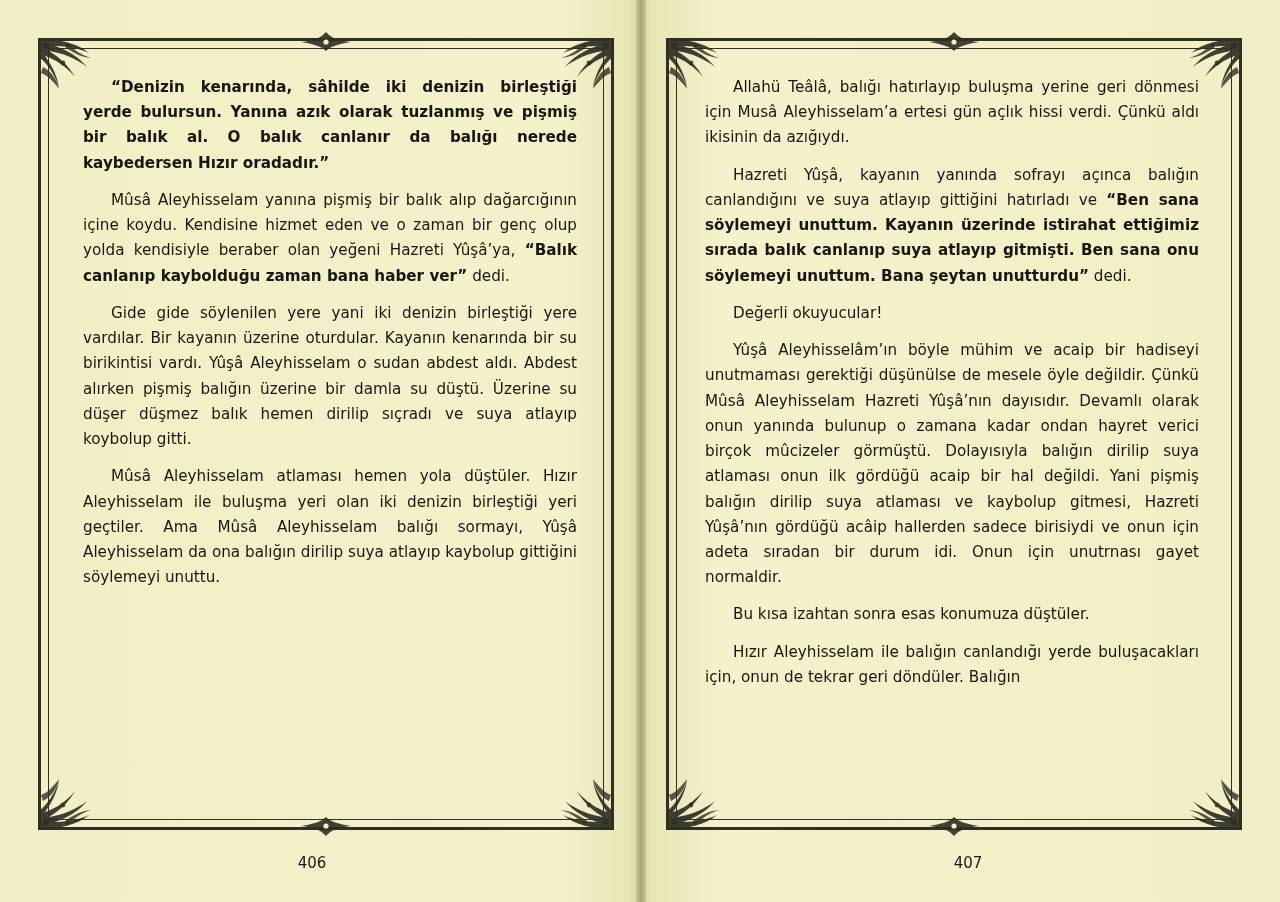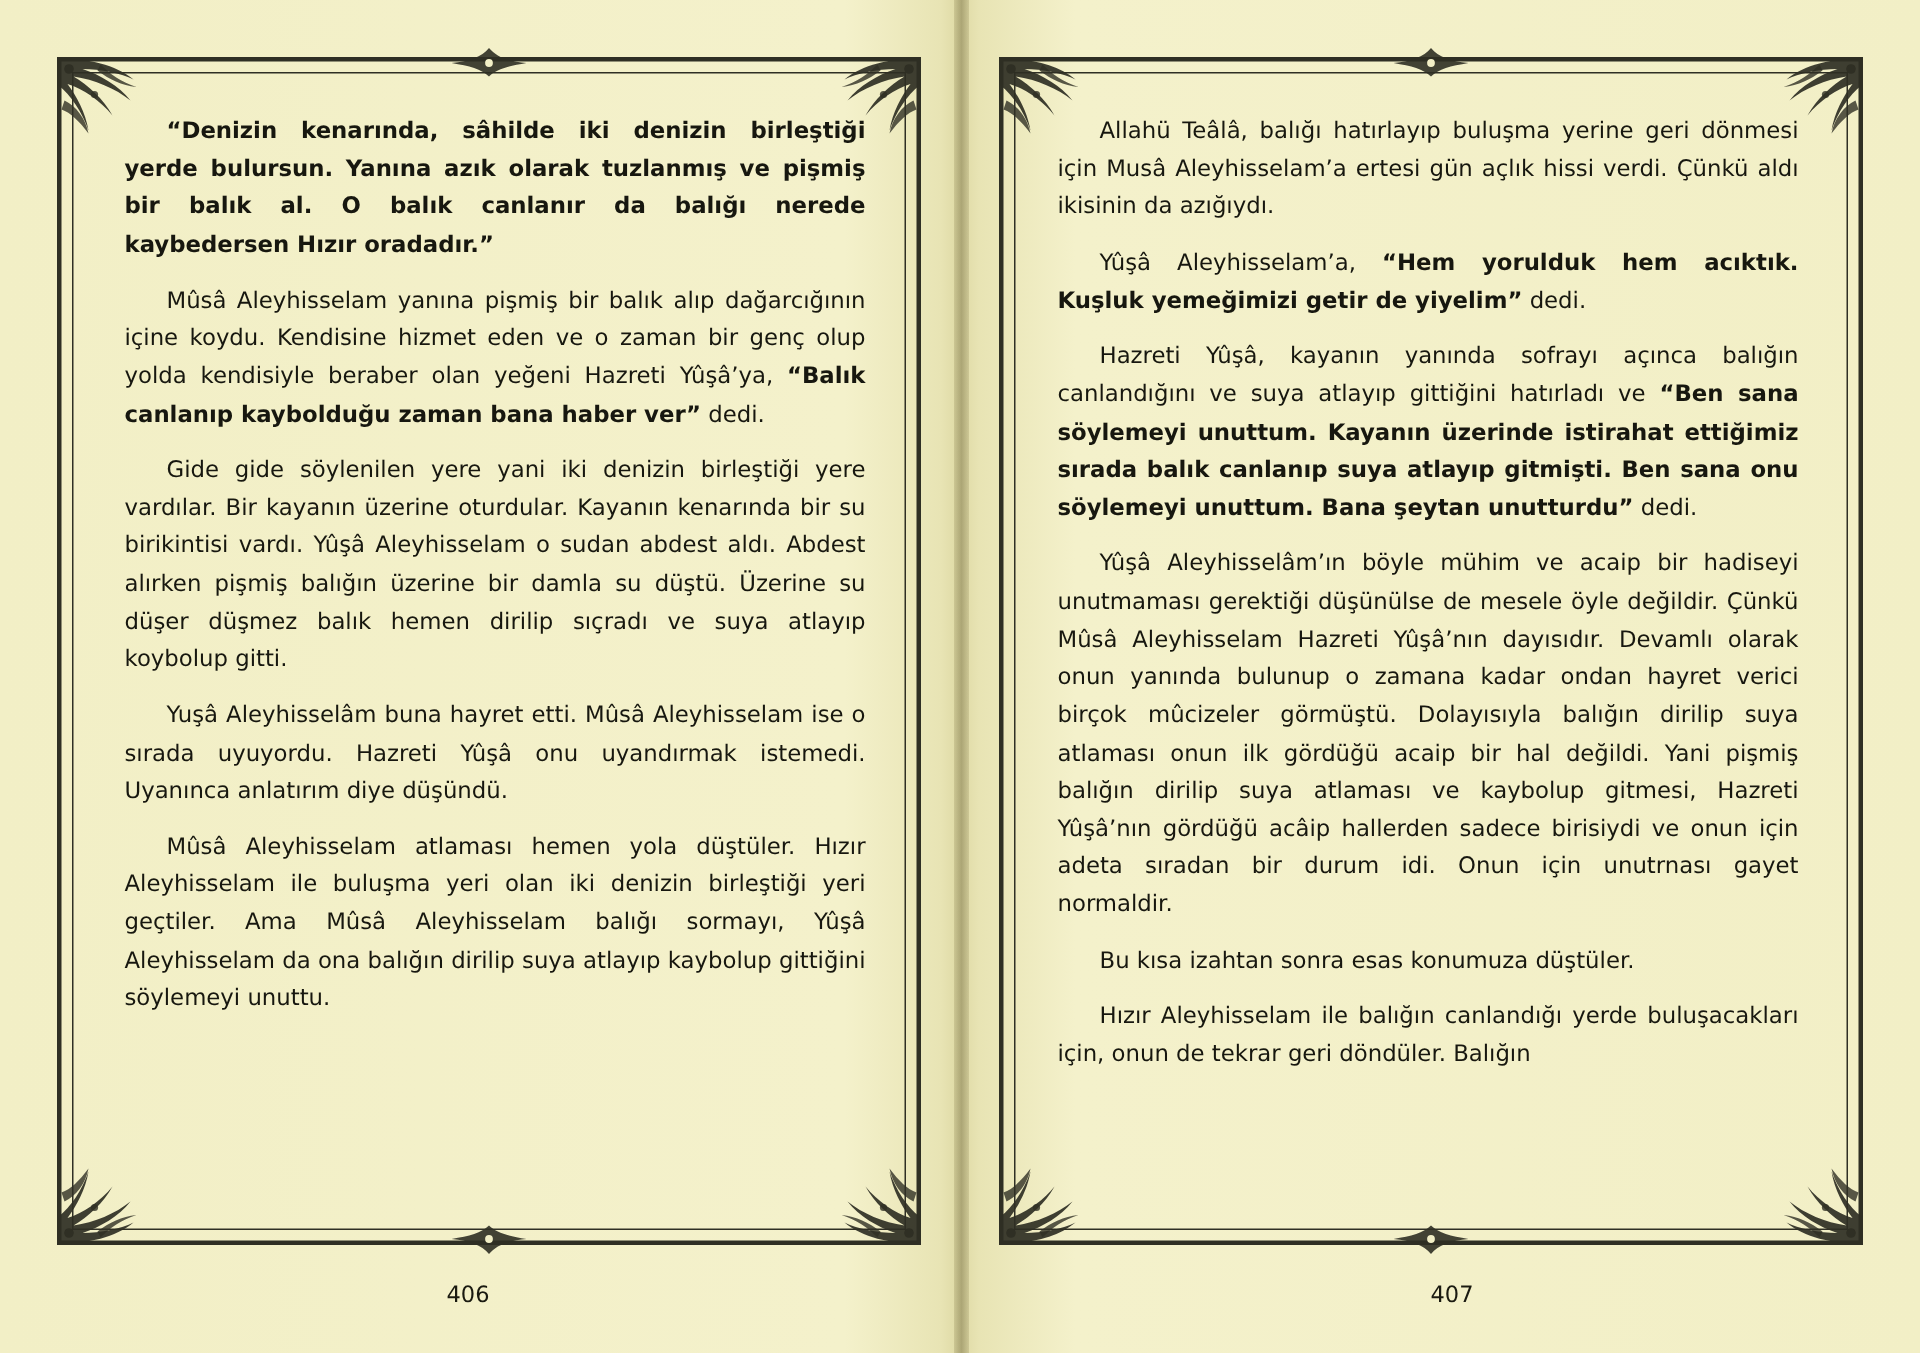--- a/index.html
+++ b/index.html
@@ -186,21 +186,20 @@
             <path d="M35 2 C40 8 48 11 60 12 C48 14 40 16 35 21 C30 16 22 14 10 12 C22 11 30 8 35 2 Z" opacity=".9"></path>
             <circle cx="35" cy="12" r="2.6" fill="#f2efc6"></circle>
           </g>
         </svg>
       </div>
 
       <div class="content">
         <p class="bold" style="font-weight: bold;">“Denizin kenarında, sâhilde iki denizin birleştiği yerde bulursun. Yanına azık olarak tuzlanmış ve pişmiş bir balık al. O balık canlanır da balığı nerede kaybedersen Hızır oradadır.”</p>
         <p>Mûsâ Aleyhisselam yanına pişmiş bir balık alıp dağarcığının içine koydu. Kendisine hizmet eden ve o zaman bir genç olup yolda kendisiyle beraber olan yeğeni Hazreti Yûşâ’ya, <span class="quote-bold" style="font-weight: bold;">“Balık canlanıp kaybolduğu zaman bana haber ver”</span> dedi.</p>
         <p>Gide gide söylenilen yere yani iki denizin birleştiği yere vardılar. Bir kayanın üzerine oturdular. Kayanın kenarında bir su birikintisi vardı. Yûşâ Aleyhisselam o sudan abdest aldı. Abdest alırken pişmiş balığın üzerine bir damla su düştü. Üzerine su düşer düşmez balık hemen dirilip sıçradı ve suya atlayıp koybolup gitti.</p>
-        <p>Yuşâ Aleyhisselâm buna hayret etti. Mûsâ Aleyhisselam ise o sırada uyuyordu. Hazreti Yûşâ onu uyandırmak istemedi. Uyanınca anlatırım diye düşündü.</p>
         <p>Mûsâ Aleyhisselam atlaması hemen yola düştüler. Hızır Aleyhisselam ile buluşma yeri olan iki denizin birleştiği yeri geçtiler. Ama Mûsâ Aleyhisselam balığı sormayı, Yûşâ Aleyhisselam da ona balığın dirilip suya atlayıp kaybolup gittiğini söylemeyi unuttu.</p>
       </div>
     </div>
     <div class="folio">406</div>
   </div>
 
   <div class="page right">
     <div class="frame">
       <div class="frame-inner"></div>
 
@@ -261,22 +260,22 @@
         <svg width="70" height="22" viewBox="0 0 70 22">
           <g fill="#2f2f24">
             <path d="M35 2 C40 8 48 11 60 12 C48 14 40 16 35 21 C30 16 22 14 10 12 C22 11 30 8 35 2 Z" opacity=".9"></path>
             <circle cx="35" cy="12" r="2.6" fill="#f2efc6"></circle>
           </g>
         </svg>
       </div>
 
       <div class="content">
         <p>Allahü Teâlâ, balığı hatırlayıp buluşma yerine geri dönmesi için Musâ Aleyhisselam’a ertesi gün açlık hissi verdi. Çünkü aldı ikisinin da azığıydı.</p>
-        <p>Yûşâ Aleyhisselam’a, <span class="quote-bold" style="font-weight: bold;">“Hem yorulduk hem acıktık. Kuşluk yemeğimizi getir de yiyelim”</span> dedi.</p>
         <p>Hazreti Yûşâ, kayanın yanında sofrayı açınca balığın canlandığını ve suya atlayıp gittiğini hatırladı ve <span class="quote-bold" style="font-weight: bold;">“Ben sana söylemeyi unuttum. Kayanın üzerinde istirahat ettiğimiz sırada balık canlanıp suya atlayıp gitmişti. Ben sana onu söylemeyi unuttum. Bana şeytan unutturdu”</span> dedi.</p>
+        <p>Değerli okuyucular!</p>
         <p>Yûşâ Aleyhisselâm’ın böyle mühim ve acaip bir hadiseyi unutmaması gerektiği düşünülse de mesele öyle değildir. Çünkü Mûsâ Aleyhisselam Hazreti Yûşâ’nın dayısıdır. Devamlı olarak onun yanında bulunup o zamana kadar ondan hayret verici birçok mûcizeler görmüştü. Dolayısıyla balığın dirilip suya atlaması onun ilk gördüğü acaip bir hal değildi. Yani pişmiş balığın dirilip suya atlaması ve kaybolup gitmesi, Hazreti Yûşâ’nın gördüğü acâip hallerden sadece birisiydi ve onun için adeta sıradan bir durum idi. Onun için unutrnası gayet normaldir.</p>
         <p>Bu kısa izahtan sonra esas konumuza düştüler.</p>
         <p>Hızır Aleyhisselam ile balığın canlandığı yerde buluşacakları için, onun de tekrar geri döndüler. Balığın</p>
       </div>
     </div>
     <div class="folio">407</div>
   </div>
 
 </div>
 

